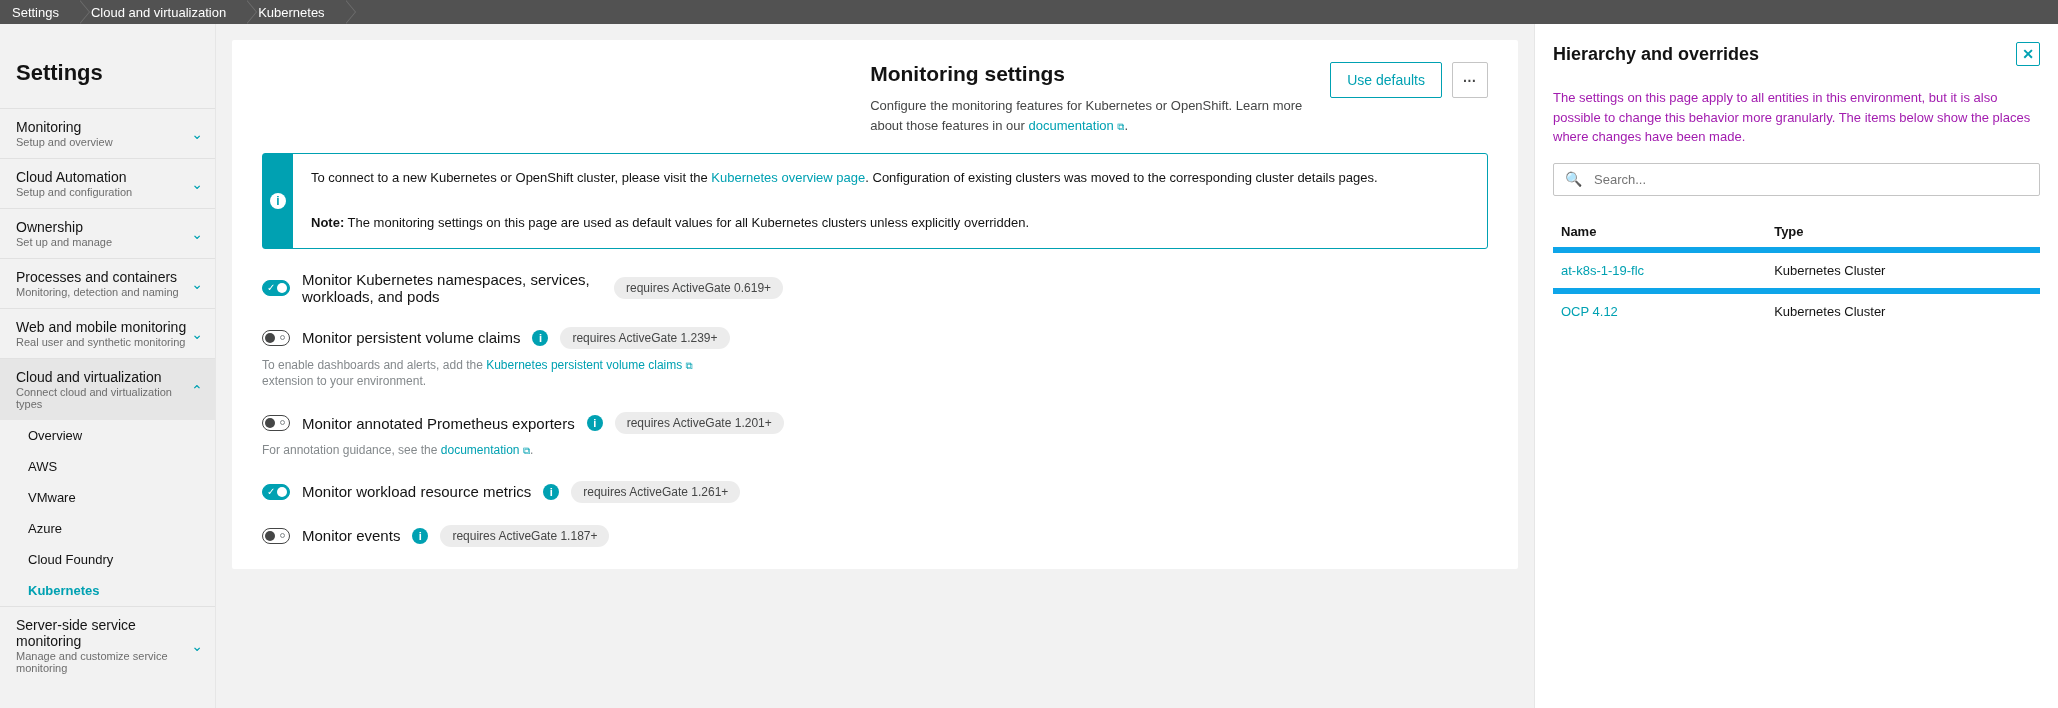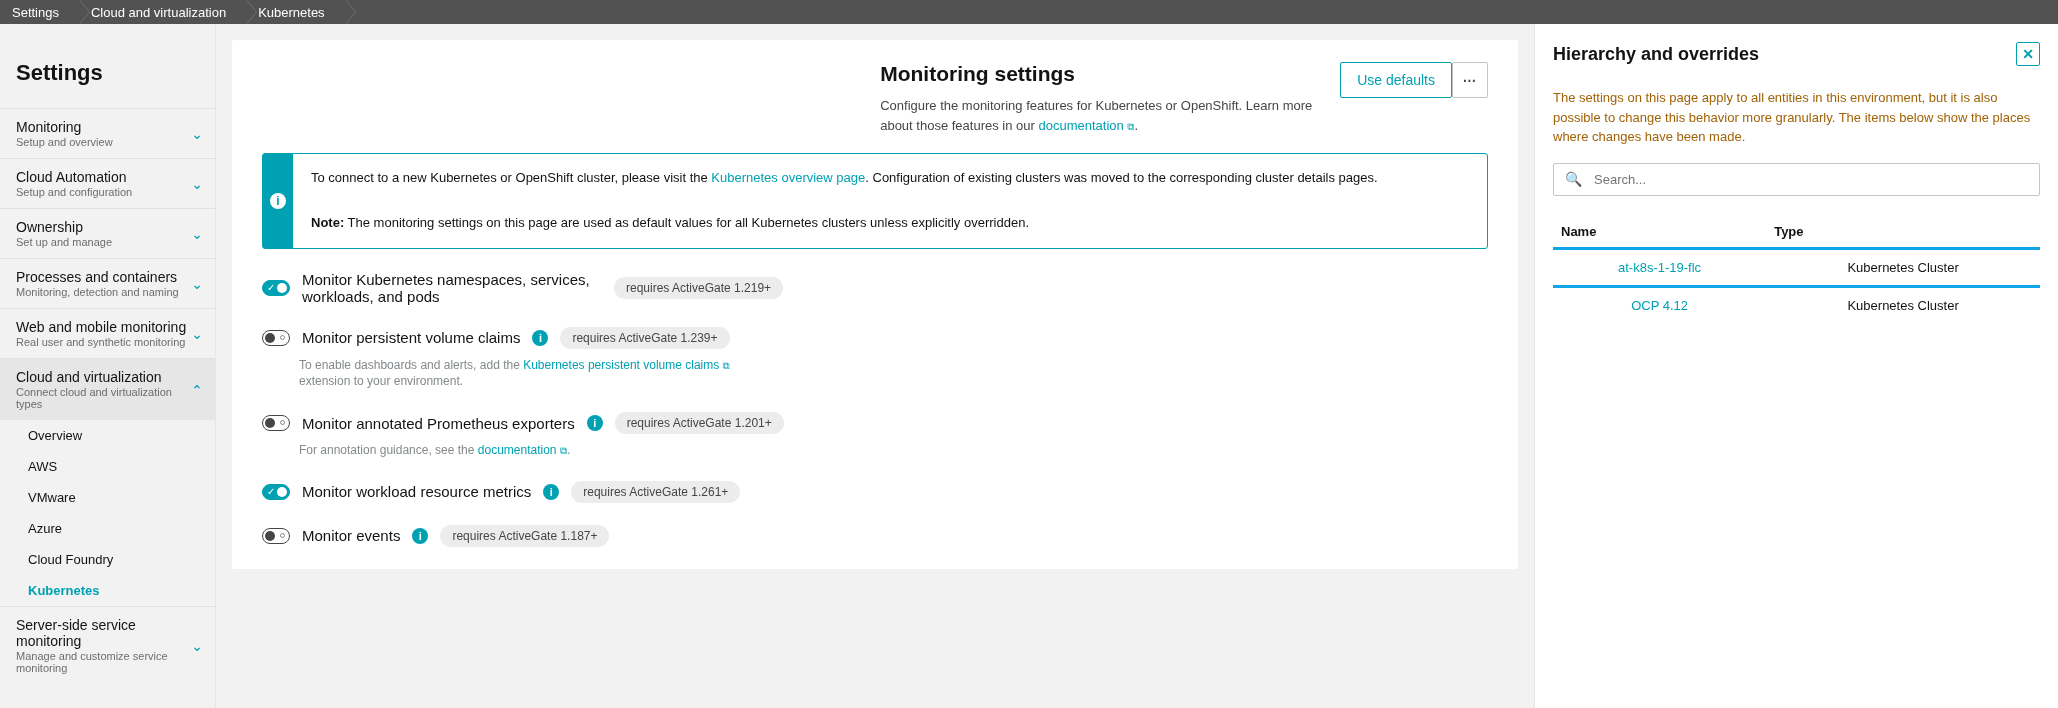--- a/index.html
+++ b/index.html
@@ -23,21 +23,21 @@
 .sub-item { padding: 8px 12px 8px 28px; font-size: 13px; color: #131313; cursor: pointer; }
 .sub-item.sel { color: #00a1b2; font-weight: 600; }
 
 .main { flex: 1; background: #f2f2f2; padding: 16px; overflow-y: auto; }
 .panel { background: #fff; padding: 22px 30px; border-radius: 2px; }
 .hdr-row { display: flex; justify-content: flex-end; align-items: flex-start; }
 .h1 { font-size: 21px; font-weight: 600; color: #131313; margin-bottom: 10px; }
 .desc { font-size: 13px; color: #454646; max-width: 460px; line-height: 1.5; }
 .alink { color: #00a1b2; text-decoration: none; cursor: pointer; }
 .ext-icn { font-size: 10px; }
-.btns { display: flex; }
+.btns { display: flex; gap: 10px; }
 .btn-outline { border: 1px solid #00a1b2; color: #00a1b2; background: #fff; padding: 8px 16px; font-size: 14px; border-radius: 2px; cursor: pointer; }
 .btn-more { border: 1px solid #c5c5c5; background: #fff; width: 36px; height: 36px; border-radius: 2px; cursor: pointer; color: #454646; font-weight: bold; letter-spacing: 1px; display:flex; align-items:center; justify-content:center;}
 
 .info-box { border: 1px solid #00a1b2; border-radius: 3px; display: flex; margin-top: 18px; }
 .info-stripe { width: 30px; background: #00a1b2; display: flex; align-items: center; justify-content: center; color: #fff; font-size: 12px; }
 .info-stripe .ii { display:inline-flex; width:16px; height:16px; border-radius:50%; background:#fff; color:#00a1b2; align-items:center; justify-content:center; font-weight:bold; font-style:normal;}
 .info-body { padding: 14px 18px; font-size: 13px; line-height: 1.6; color: #131313; }
 .info-body p + p { margin-top: 24px; }
 
 .setting-row { display: flex; align-items: center; gap: 12px; margin-top: 22px; }
@@ -46,33 +46,33 @@
 .toggle.on { background: #00a1b2; border-color: #00a1b2; }
 .toggle.on .knob { background: #fff; left: auto; right: 2px; }
 .toggle .tick { display:none; }
 .toggle.on .tick { display:block; position:absolute; left:4px; top:1px; color:#fff; font-size:10px; }
 .toggle.off .knob { background:#454646; }
 .toggle.off { border-color:#454646; }
 .toggle.off .dotcirc{position:absolute; right:4px; top:4px; width:5px; height:5px; border:1px solid #84898c; border-radius:50%;}
 .slabel { font-size: 15px; color: #131313; max-width: 300px; }
 .info-icn { display: inline-flex; width: 16px; height: 16px; border-radius: 50%; background: #00a1b2; color: #fff; align-items: center; justify-content: center; font-size: 11px; font-weight: bold; font-style: normal; cursor: pointer; flex-shrink:0; }
 .pill { background: #ececec; color: #454646; font-size: 12px; padding: 4px 12px; border-radius: 12px; white-space: nowrap; }
-.hint { font-size: 12px; color: #84898c; margin-top: 8px; max-width: 450px; line-height: 1.4; margin-left: 37px; }
+.hint { font-size: 12px; color: #84898c; margin-top: 8px; max-width: 450px; line-height: 1.4; }
 
 .rpanel { width: 524px; border-left: 1px solid #e6e6e6; background: #fff; padding: 18px 18px; flex-shrink: 0; overflow-y: auto; }
 .rp-hdr { display: flex; justify-content: space-between; align-items: center; }
 .rp-title { font-size: 18px; font-weight: 600; }
 .close-btn { width: 24px; height: 24px; border: 1px solid #00a1b2; color: #00a1b2; background: #fff; border-radius: 2px; cursor: pointer; font-weight: bold; display:flex; align-items:center; justify-content:center; font-size:14px;}
-.rp-desc { font-size: 13px; color: #a16207; margin-top: 22px; line-height: 1.5; }
+.rp-desc { font-size: 13px; color: #a21caf; margin-top: 22px; line-height: 1.5; }
 .search-wrap { position: relative; margin-top: 16px; }
 .search-in { width: 100%; border: 1px solid #c5c5c5; padding: 8px 8px 8px 40px; font-size: 13px; border-radius: 2px; }
 .search-icn { position: absolute; left: 12px; top: 8px; color: #b0b0b0; font-size: 14px; }
 .tbl { width: 100%; margin-top: 20px; font-size: 13px; border-collapse: collapse; }
 .tbl th { text-align: left; font-weight: 600; color: #131313; padding: 8px; }
-.tbl td { padding: 10px 8px; border-top: 3px solid #0ea5e9; text-align: center; }
+.tbl td { padding: 10px 8px; border-top: 6px solid #0ea5e9; }
 .tbl tr.odd td { background: #fafafa; }
 .tbl td.nm { color: #00a1b2; cursor: pointer; }
 </style>
 </head>
 <body>
 
 <div class="breadcrumb-bar">
   <div class="crumb">Settings</div>
   <div class="crumb">Cloud and virtualization</div>
   <div class="crumb">Kubernetes</div>
@@ -168,21 +168,21 @@
           </p>
         </div>
       </div>
 
       <div class="setting-row">
         <div class="toggle on">
             <span class="tick">✓</span>
             <span class="knob"></span>
           </div>
         <div class="slabel">Monitor Kubernetes namespaces, services, workloads, and pods</div>
-        <span class="pill">requires ActiveGate 1.219+</span>
+        <span class="pill">requires ActiveGate 0.619+</span>
       </div>
 
       <div class="setting-row">
         <div class="toggle off">
             <span class="knob"></span>
             <span class="dotcirc"></span>
           </div>
         <div class="slabel">Monitor persistent volume claims</div>
         <span class="info-icn">i</span>
         <span class="pill">requires ActiveGate 1.239+</span>

